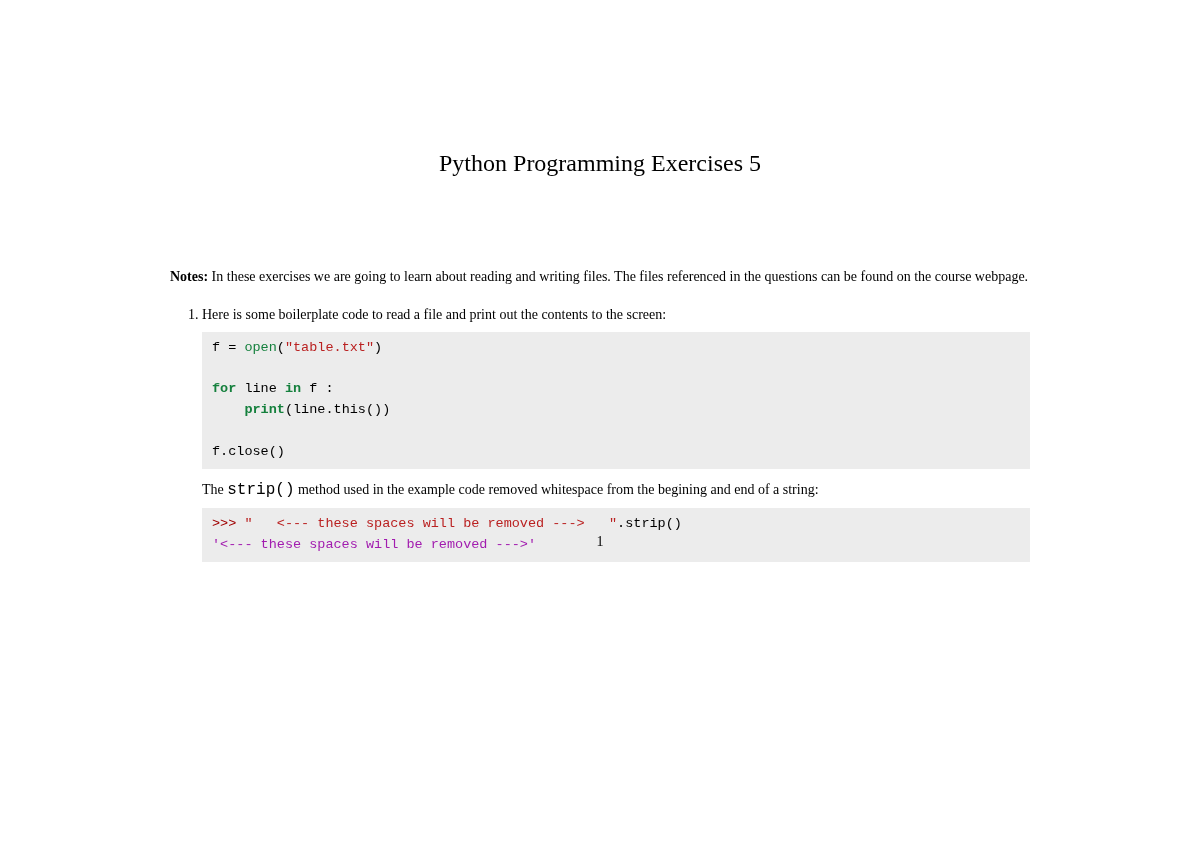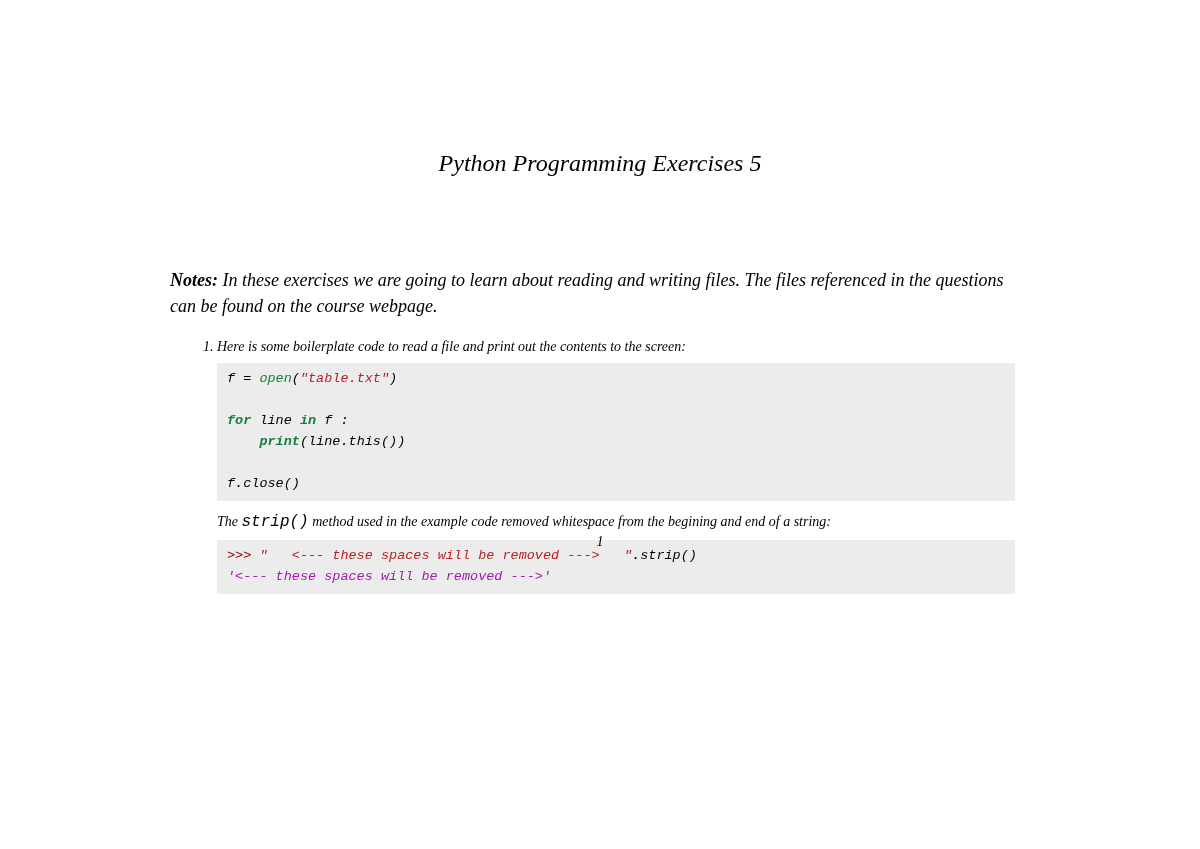--- a/index.html
+++ b/index.html
@@ -8,39 +8,38 @@
     background: #ffffff;
     font-family: "Times New Roman", Times, serif;
     color: #000;
   }
   .page {
     width: 1200px;
     height: 605px;
     position: relative;
     box-sizing: border-box;
     padding: 150px 170px 0 170px;
-    font-style: italic;
   }
   h1.title {
     text-align: center;
     font-weight: normal;
     font-size: 24px;
     margin: 0 0 90px 0;
     font-family: "Times New Roman", Times, serif;
   }
   .notes {
-    font-size: 18px;
+    font-size: 14px;
     line-height: 1.45;
     margin-bottom: 18px;
   }
   .notes .label {
     font-weight: bold;
   }
   ol.exercise-list {
-    margin: 15px;
+    margin: 0;
     padding-left: 32px;
     font-size: 14px;
   }
   ol.exercise-list > li {
     line-height: 1.45;
   }
   .intro-line {
     margin-bottom: 6px;
   }
   pre.code-block {

